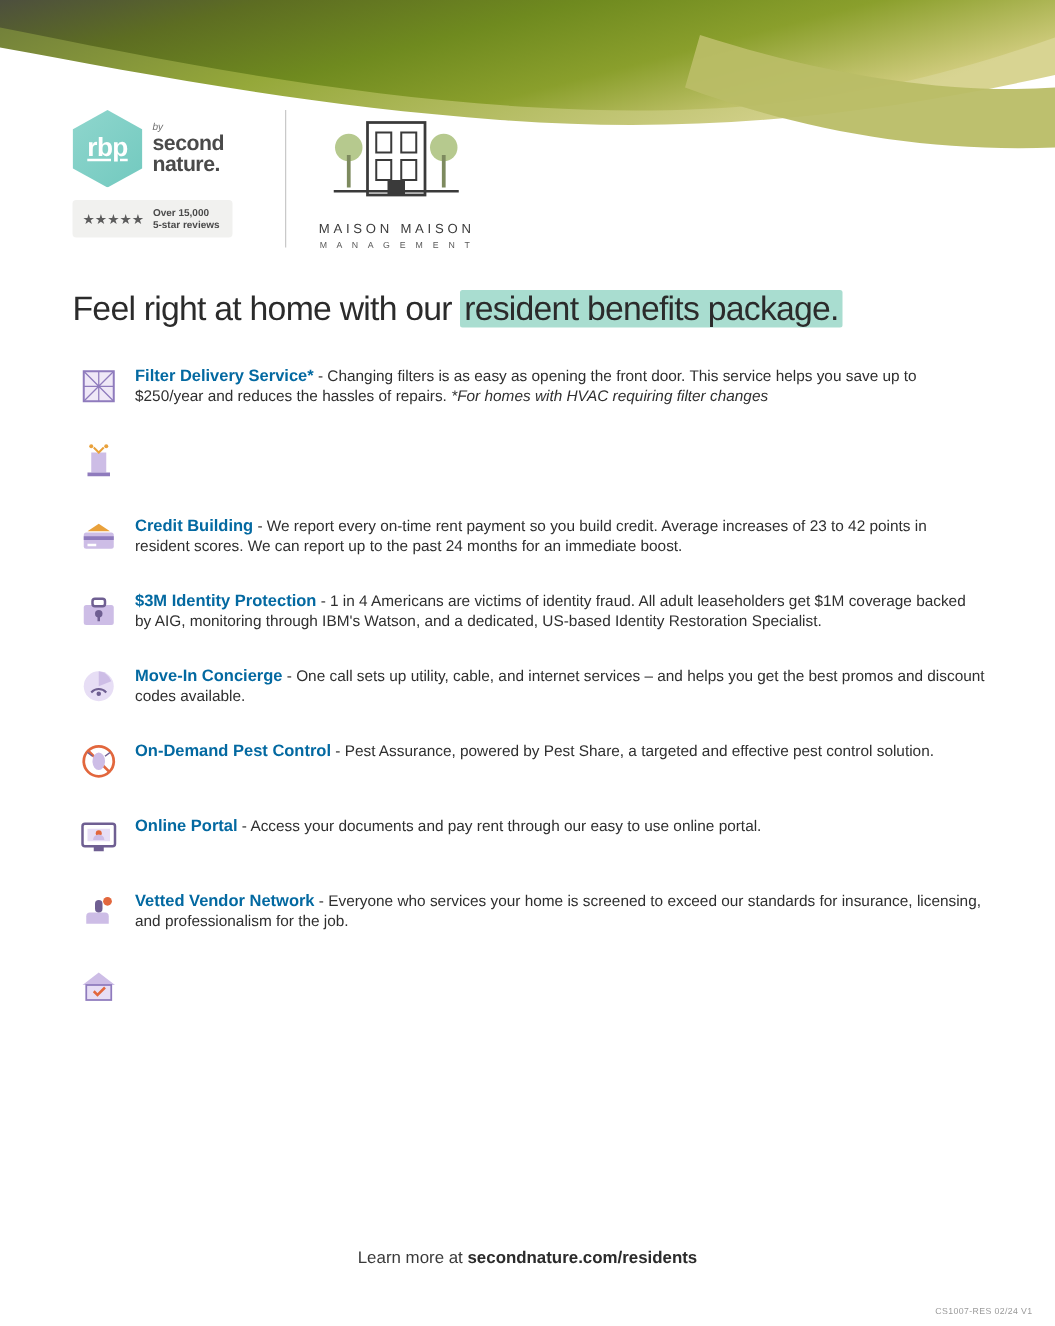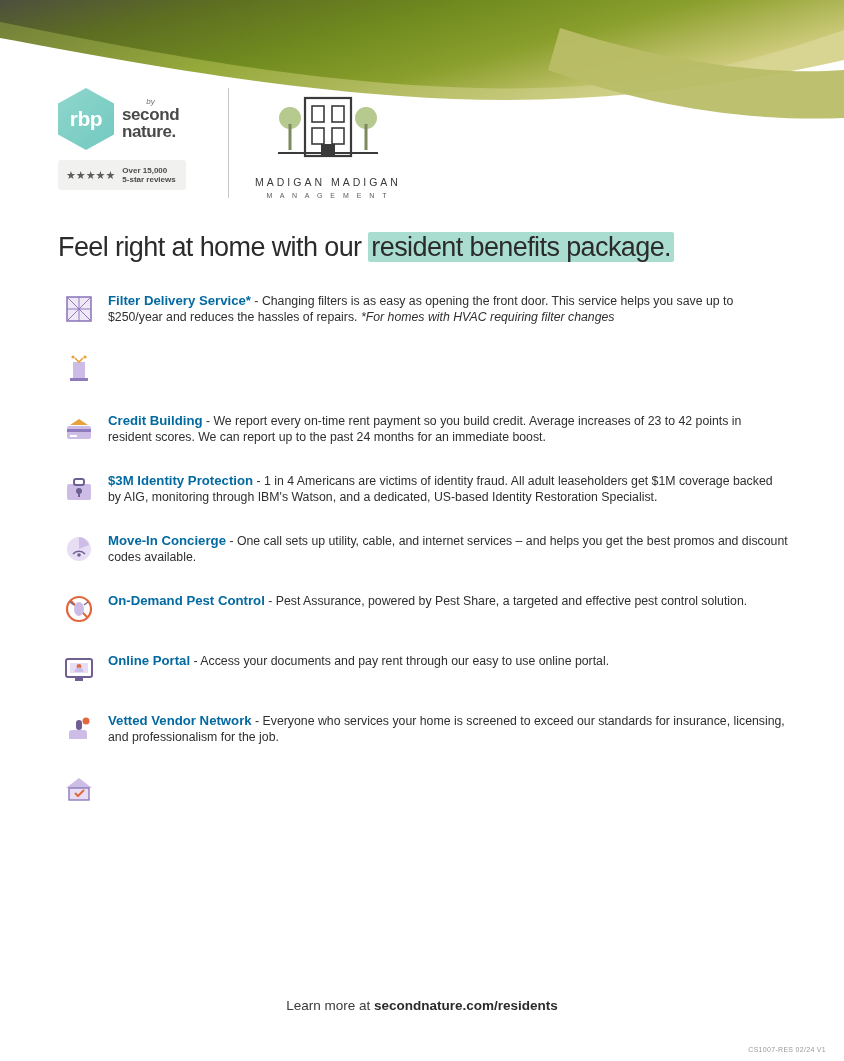--- a/index.html
+++ b/index.html
@@ -47,30 +47,30 @@
     height: 62px;
     background: linear-gradient(135deg,#8fd6cd 0%, #72c9bf 100%);
     clip-path: polygon(50% 0%, 100% 25%, 100% 75%, 50% 100%, 0% 75%, 0% 25%);
     display: flex;
     align-items: center;
     justify-content: center;
     color: #ffffff;
     font-size: 21px;
     font-weight: bold;
     letter-spacing: -0.5px;
+    text-decoration: underline;
   }
   .sn-text {
     line-height: 1.0;
   }
   .sn-by {
     font-size: 8px;
     color: #6f6f6f;
     font-style: italic;
     margin-bottom: 1px;
-    text-align: center;
   }
   .sn-name {
     font-size: 17px;
     font-weight: bold;
     color: #4a4a4a;
     letter-spacing: -0.4px;
     line-height: 0.95;
   }
   .reviews {
     margin-top: 10px;
@@ -248,21 +248,21 @@
       <rect x="64" y="16" width="12" height="16" fill="none" stroke="#3a3a3a" stroke-width="1.6"></rect>
       <rect x="44" y="38" width="12" height="16" fill="none" stroke="#3a3a3a" stroke-width="1.6"></rect>
       <rect x="64" y="38" width="12" height="16" fill="none" stroke="#3a3a3a" stroke-width="1.6"></rect>
       <rect x="53" y="54" width="14" height="12" fill="#3a3a3a"></rect>
       <circle cx="22" cy="28" r="11" fill="#b6c98e"></circle>
       <rect x="20.5" y="34" width="3" height="26" fill="#7d8a5e"></rect>
       <circle cx="98" cy="28" r="11" fill="#b6c98e"></circle>
       <rect x="96.5" y="34" width="3" height="26" fill="#7d8a5e"></rect>
       <rect x="10" y="62" width="100" height="2" fill="#3a3a3a"></rect>
     </svg>
-    <div class="mm-name">MADIGAN MADIGAN</div>
+    <div class="mm-name">MAISON MAISON</div>
     <div class="mm-sub">M A N A G E M E N T</div>
   </div>
 </div>
 
 <div class="title">
   <span>Feel right at home with our </span><span class="hl">resident benefits package.</span>
 </div>
 
 <div class="benefits">
 

